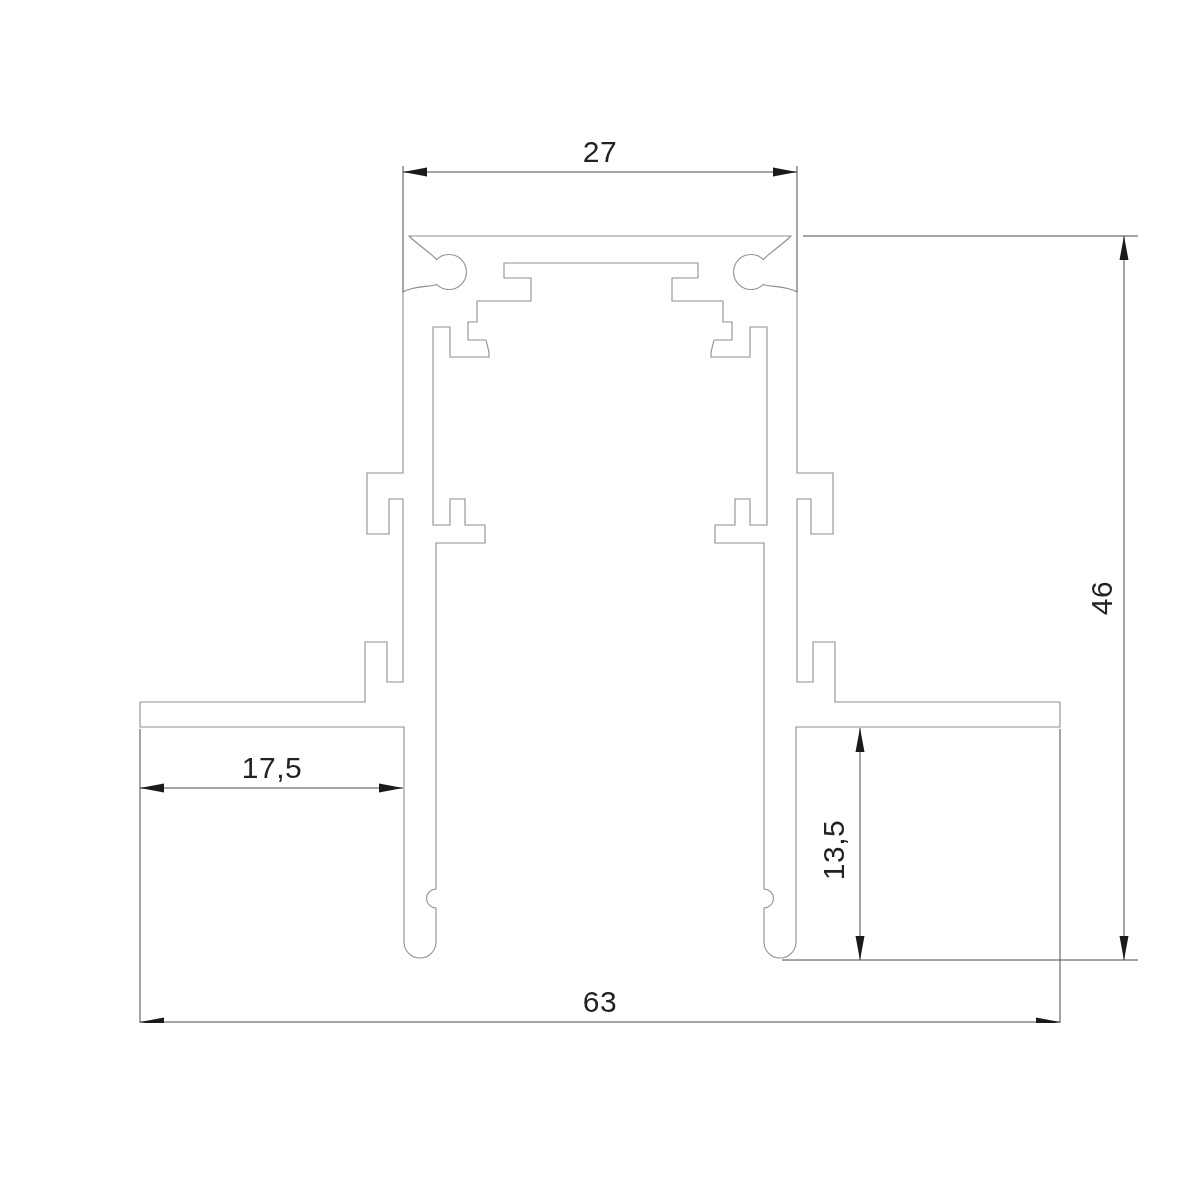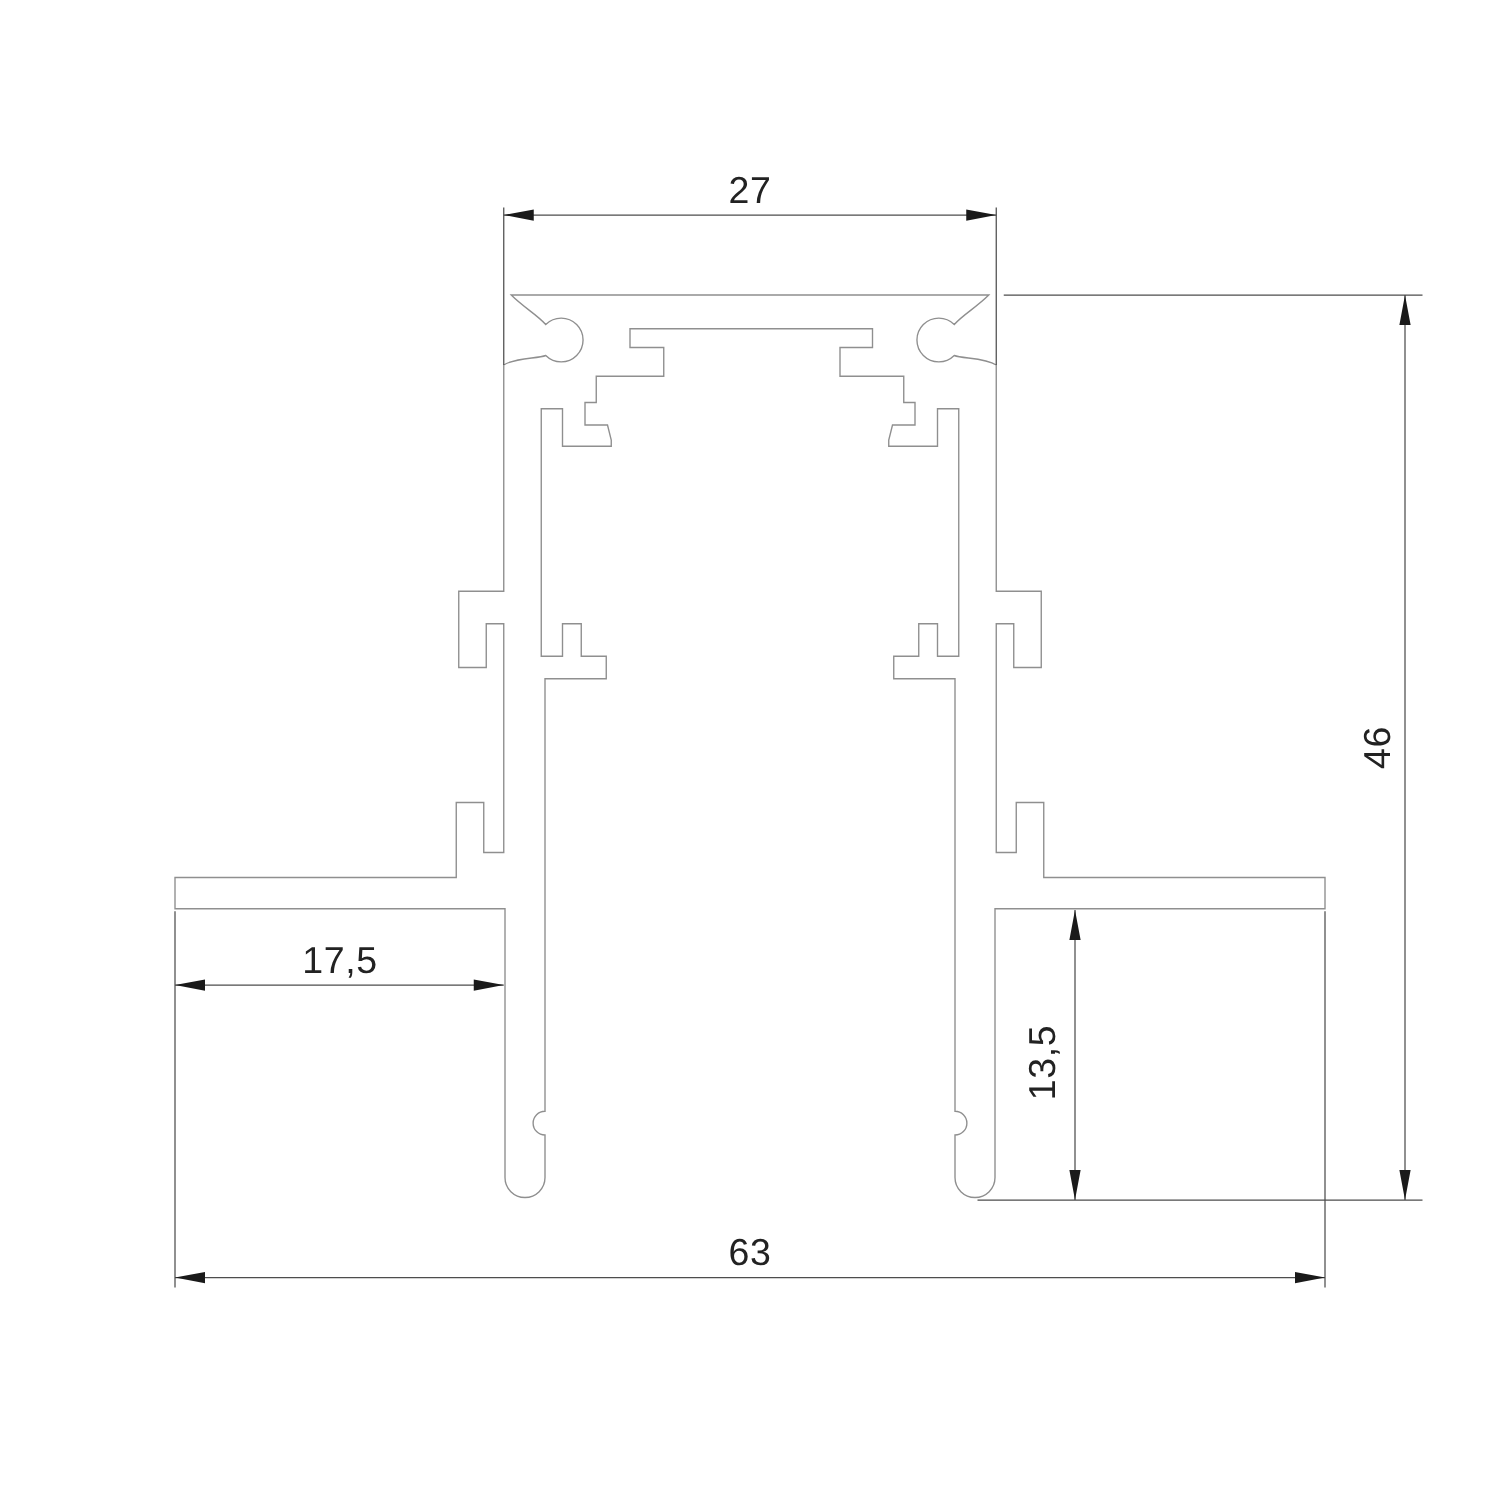--- a/index.html
+++ b/index.html
@@ -2,21 +2,21 @@
 <html style="--background: #ffffff; --profile-line: #8f8f8f; --dimension-line: #4d4d4d; --arrow: #1a1a1a; --text: #222222;"><head>
 <meta charset="utf-8">
 <style>
   html, body {
     margin: 0;
     padding: 0;
     background: #ffffff;
   }
   .canvas {
     width: 1200px;
-    height: 1200px;
+    height: 1023px;
     position: relative;
     background: var(--background, #ffffff);
     overflow: hidden;
   }
   svg { display: block; }
   .profile {
     fill: none;
     stroke: var(--profile-line, #8f8f8f);
     stroke-width: 1.1;
     stroke-linejoin: miter;

